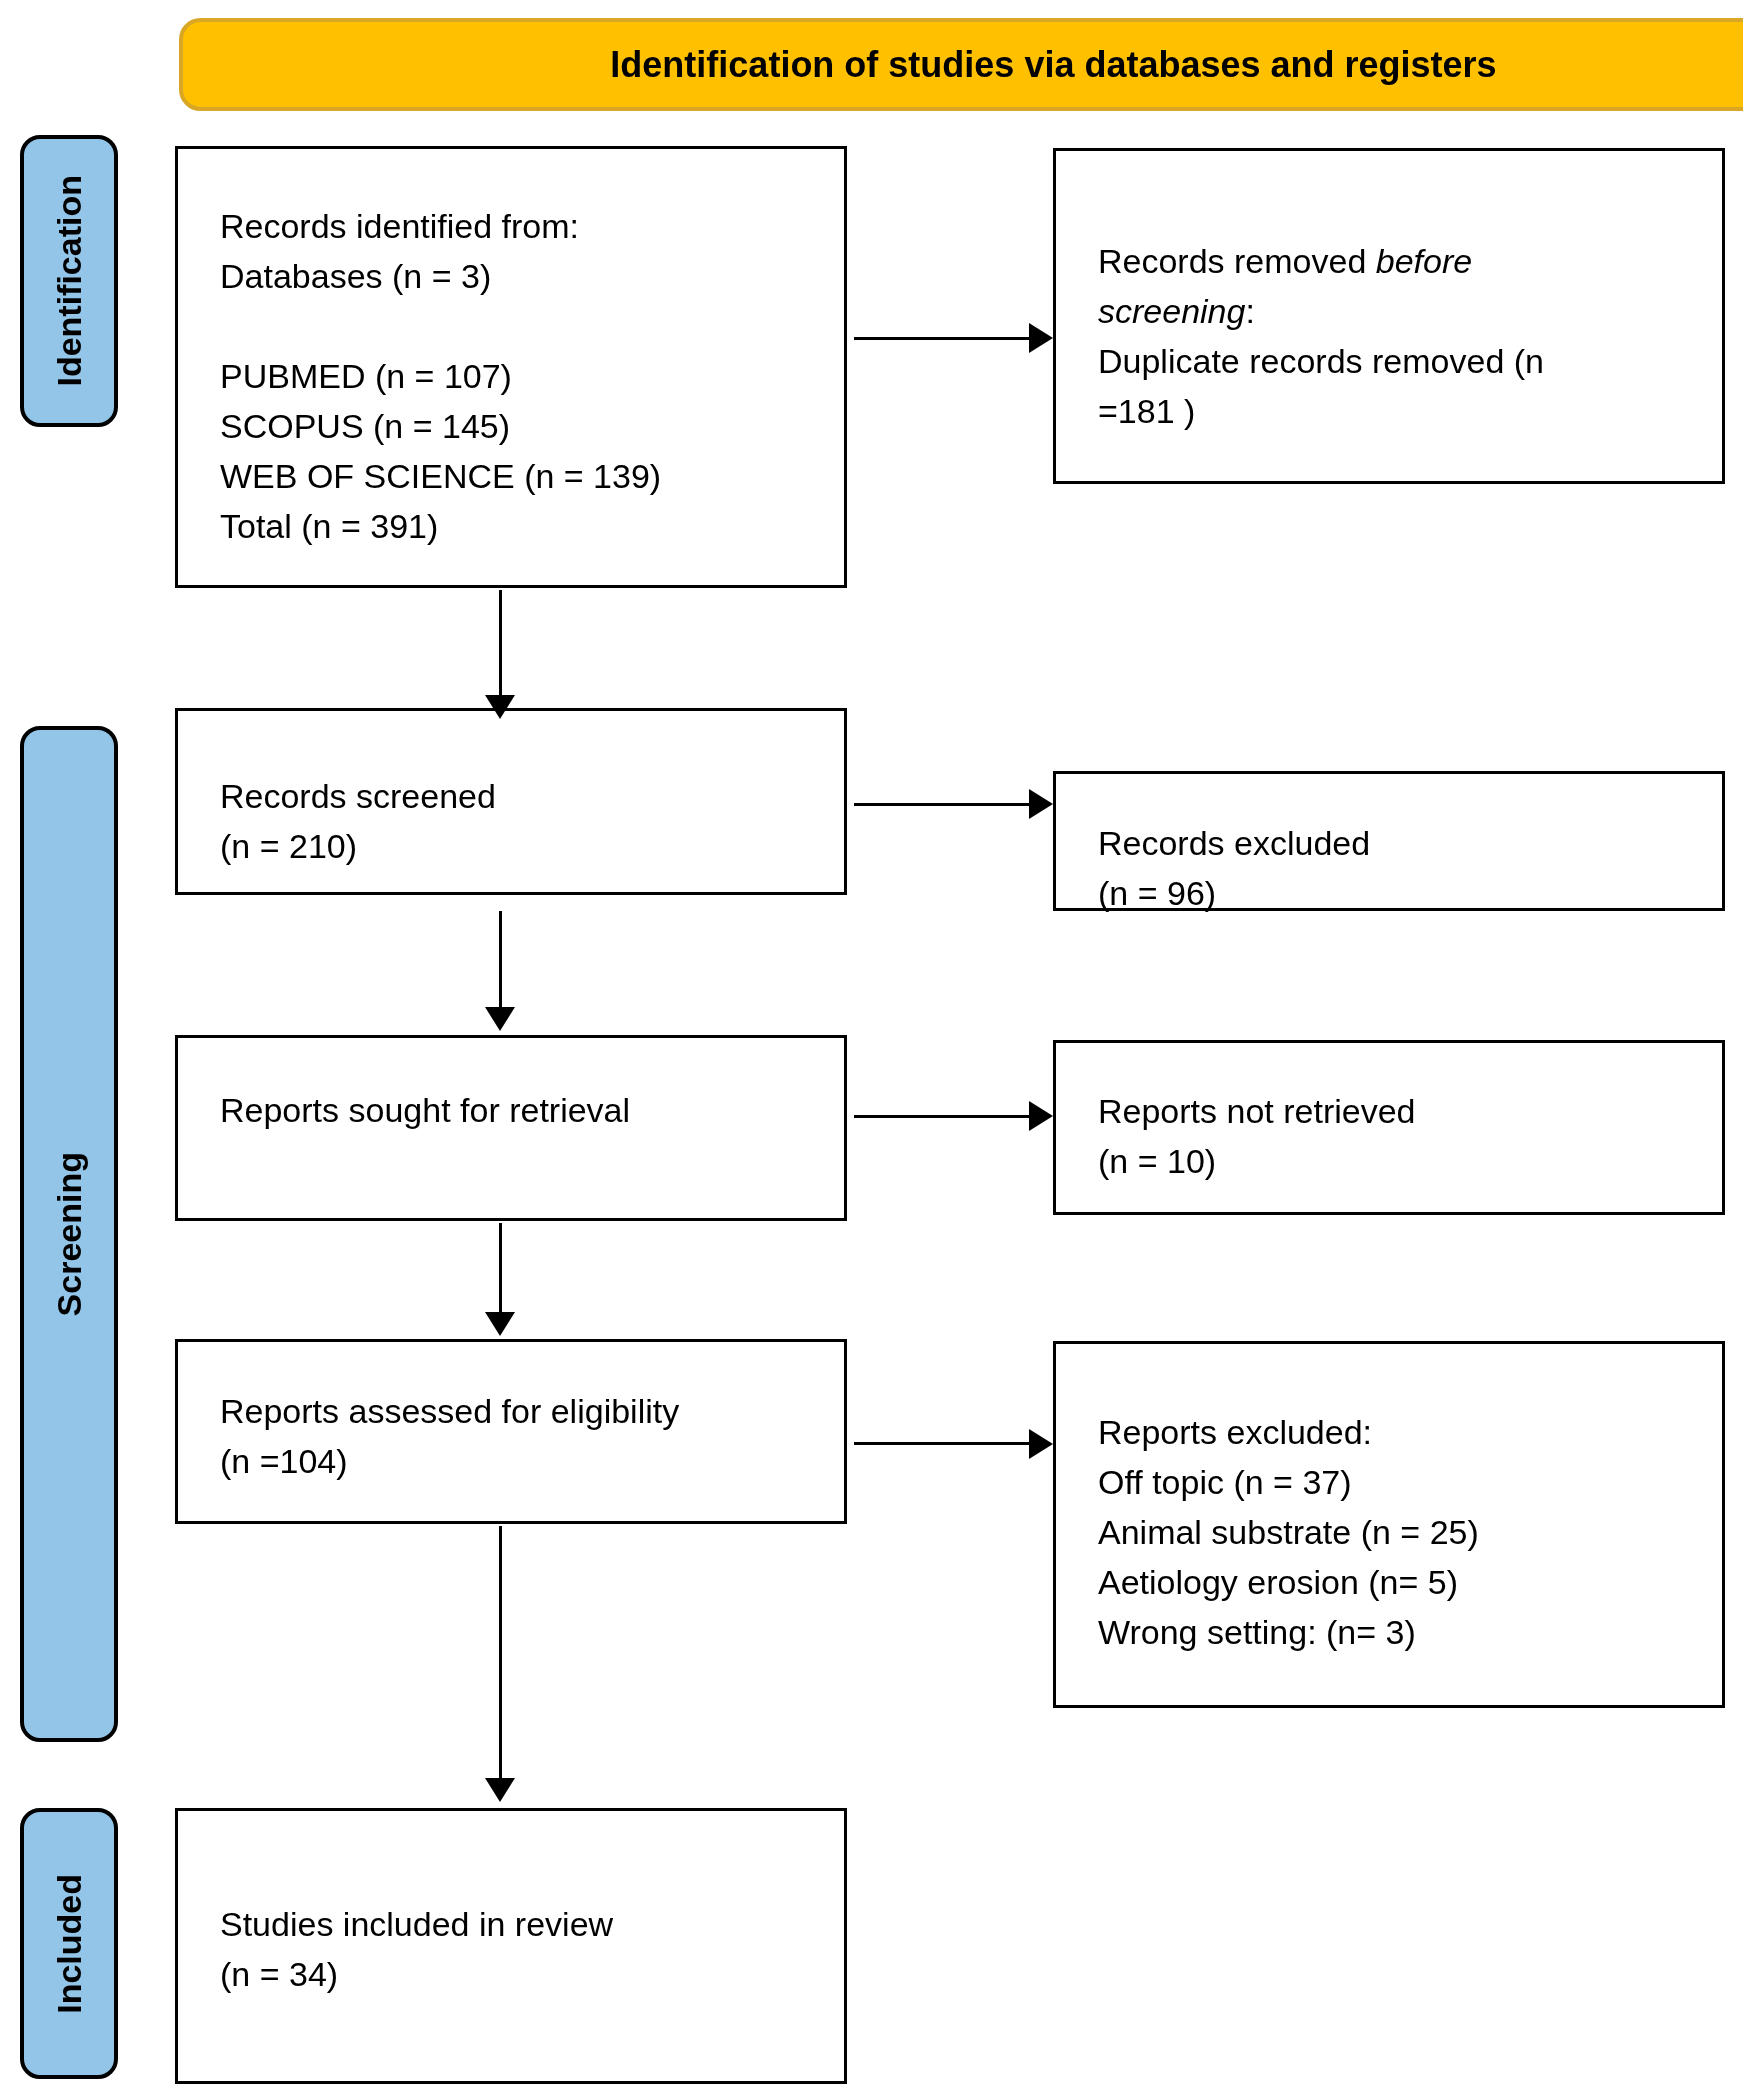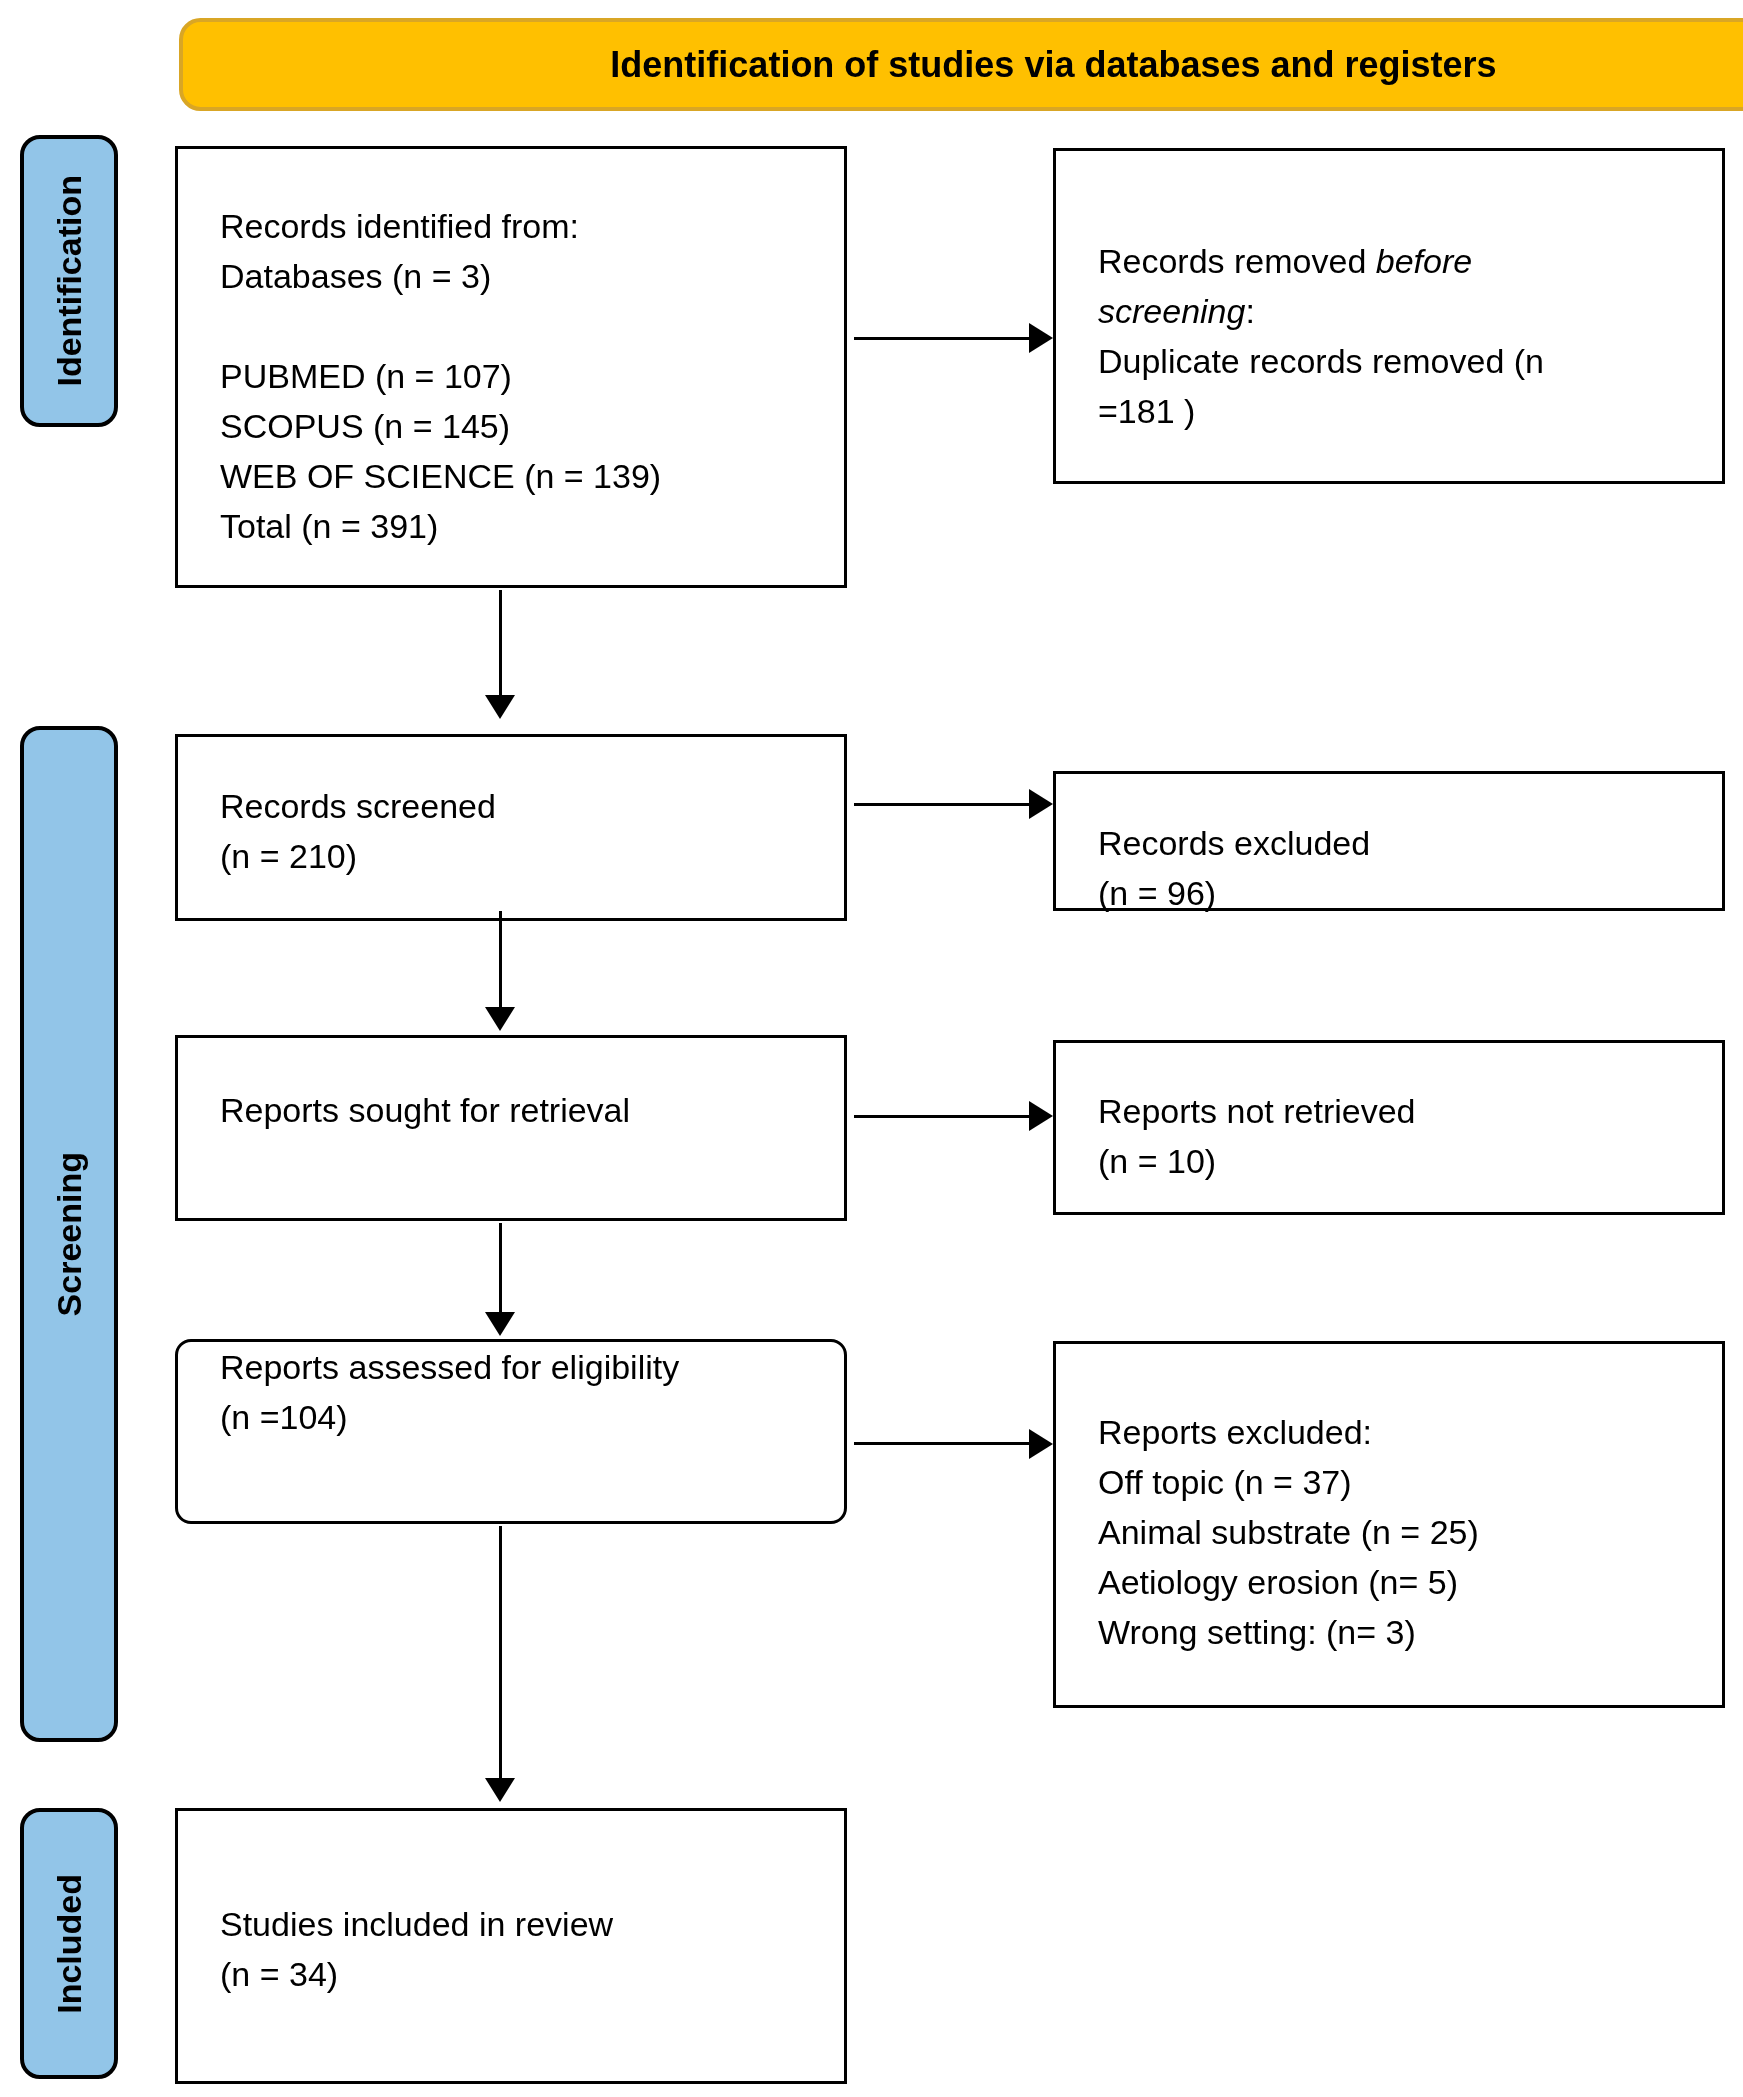--- a/index.html
+++ b/index.html
@@ -46,25 +46,25 @@
   .box{
     position:absolute;background:#fff;
     border:3.6px solid var(--box-border);
     font-size:34px;line-height:50px;
     padding-left:42px;padding-right:21.5px;
   }
   .col-left{left:175px;width:672px;}
   .col-right{left:1053px;width:672px;}
   .box-records-identified{top:146px;height:442px;padding-top:52px;}
   .box-records-removed{top:148px;height:336px;padding-top:85px;}
-  .box-records-screened{top:734px;height:187px;padding-top:44px;}
+  .box-records-screened{top:708px;height:187px;padding-top:60px;}
   .box-records-excluded{top:725px;height:140px;padding-top:44px;margin-top:46px;}
   .box-reports-sought{top:1035px;height:186px;padding-top:47px;}
   .box-reports-not-retrieved{top:1040px;height:175px;padding-top:43px;}
-  .box-reports-assessed{top:1339px;height:185px;border-radius:16px;}
+  .box-reports-assessed{top:1339px;height:185px;padding-top:44px;}
   .box-reports-excluded{top:1341px;height:367px;padding-top:63px;}
   .box-studies-included{top:1808px;height:276px;padding-top:88px;}
   .italic{font-style:italic;}
   
   .hline{position:absolute;height:2.9px;background:var(--line-color);}
   .vline{position:absolute;width:2.9px;background:var(--line-color);}
   .head-right{
     position:absolute;width:0;height:0;
     border-left:24.4px solid var(--line-color);
     border-top:15px solid transparent;

